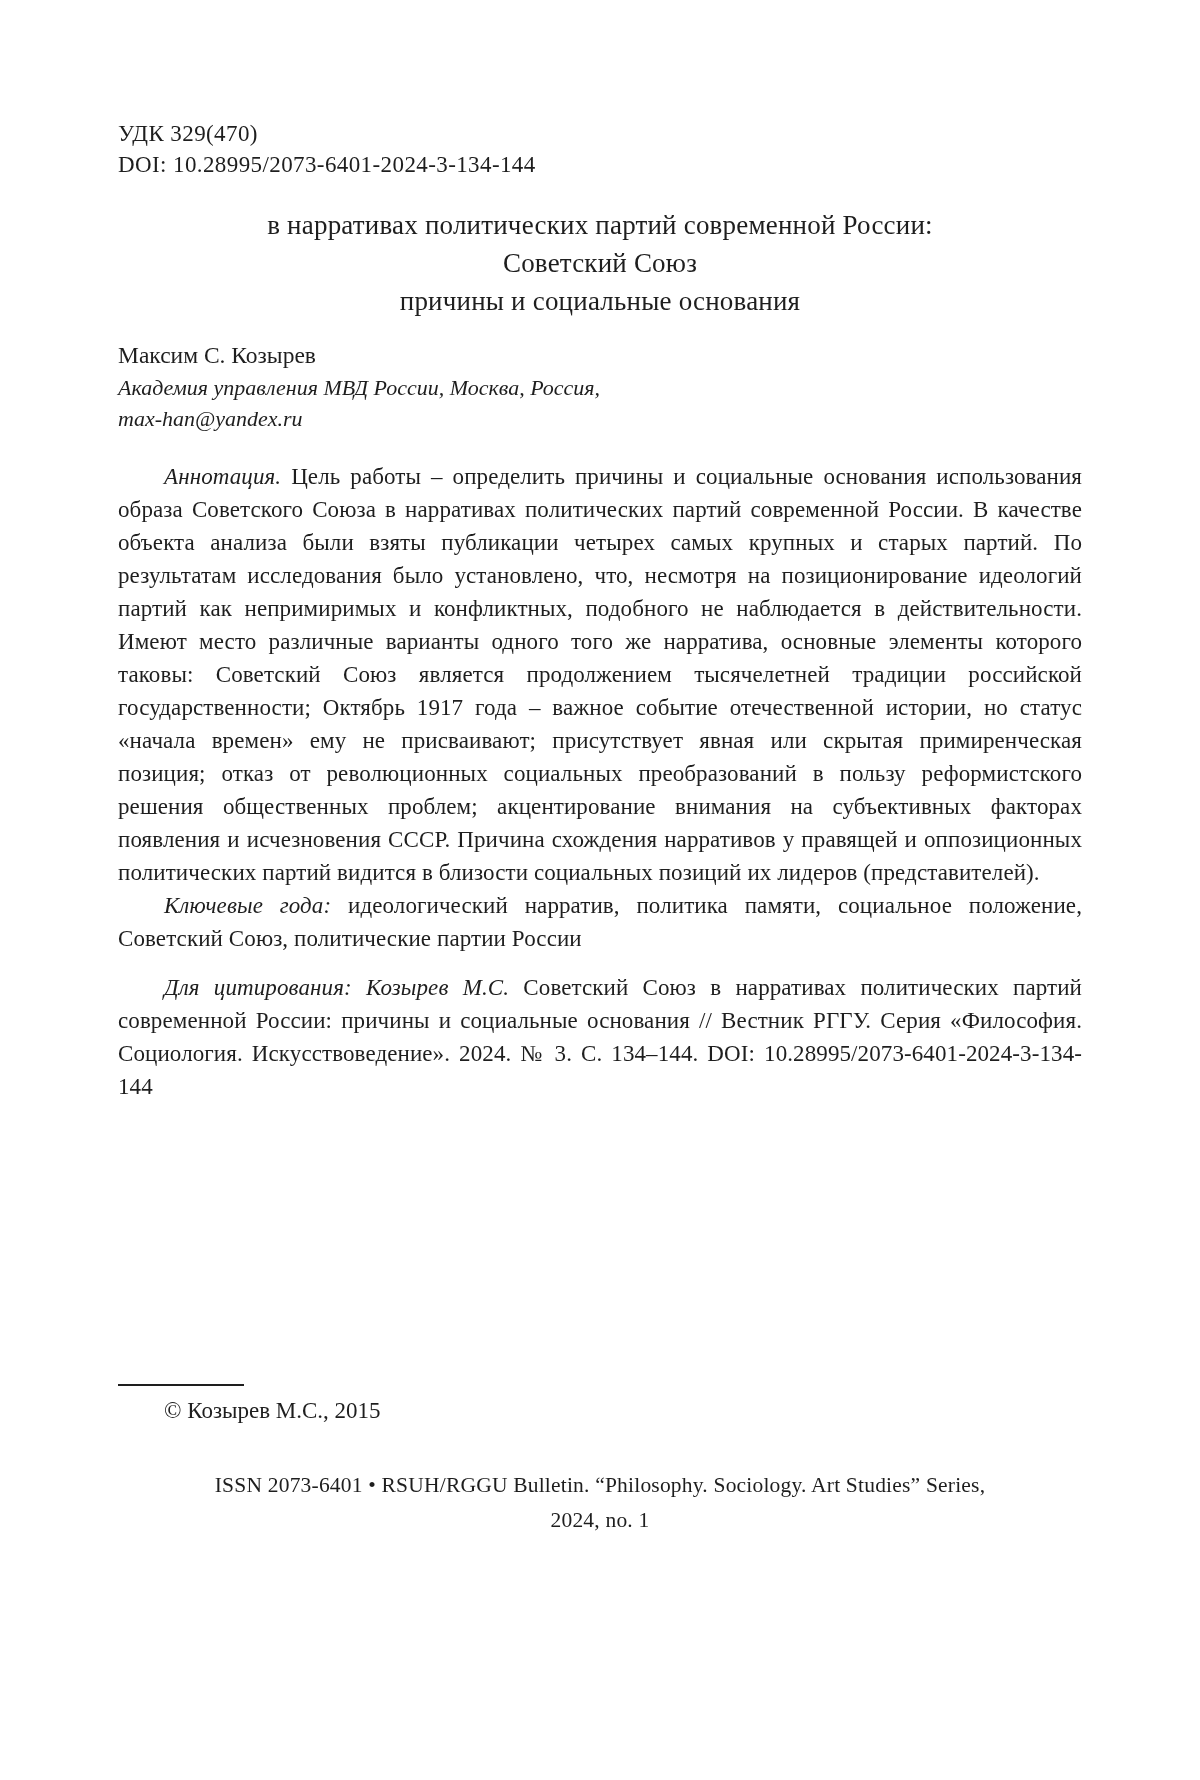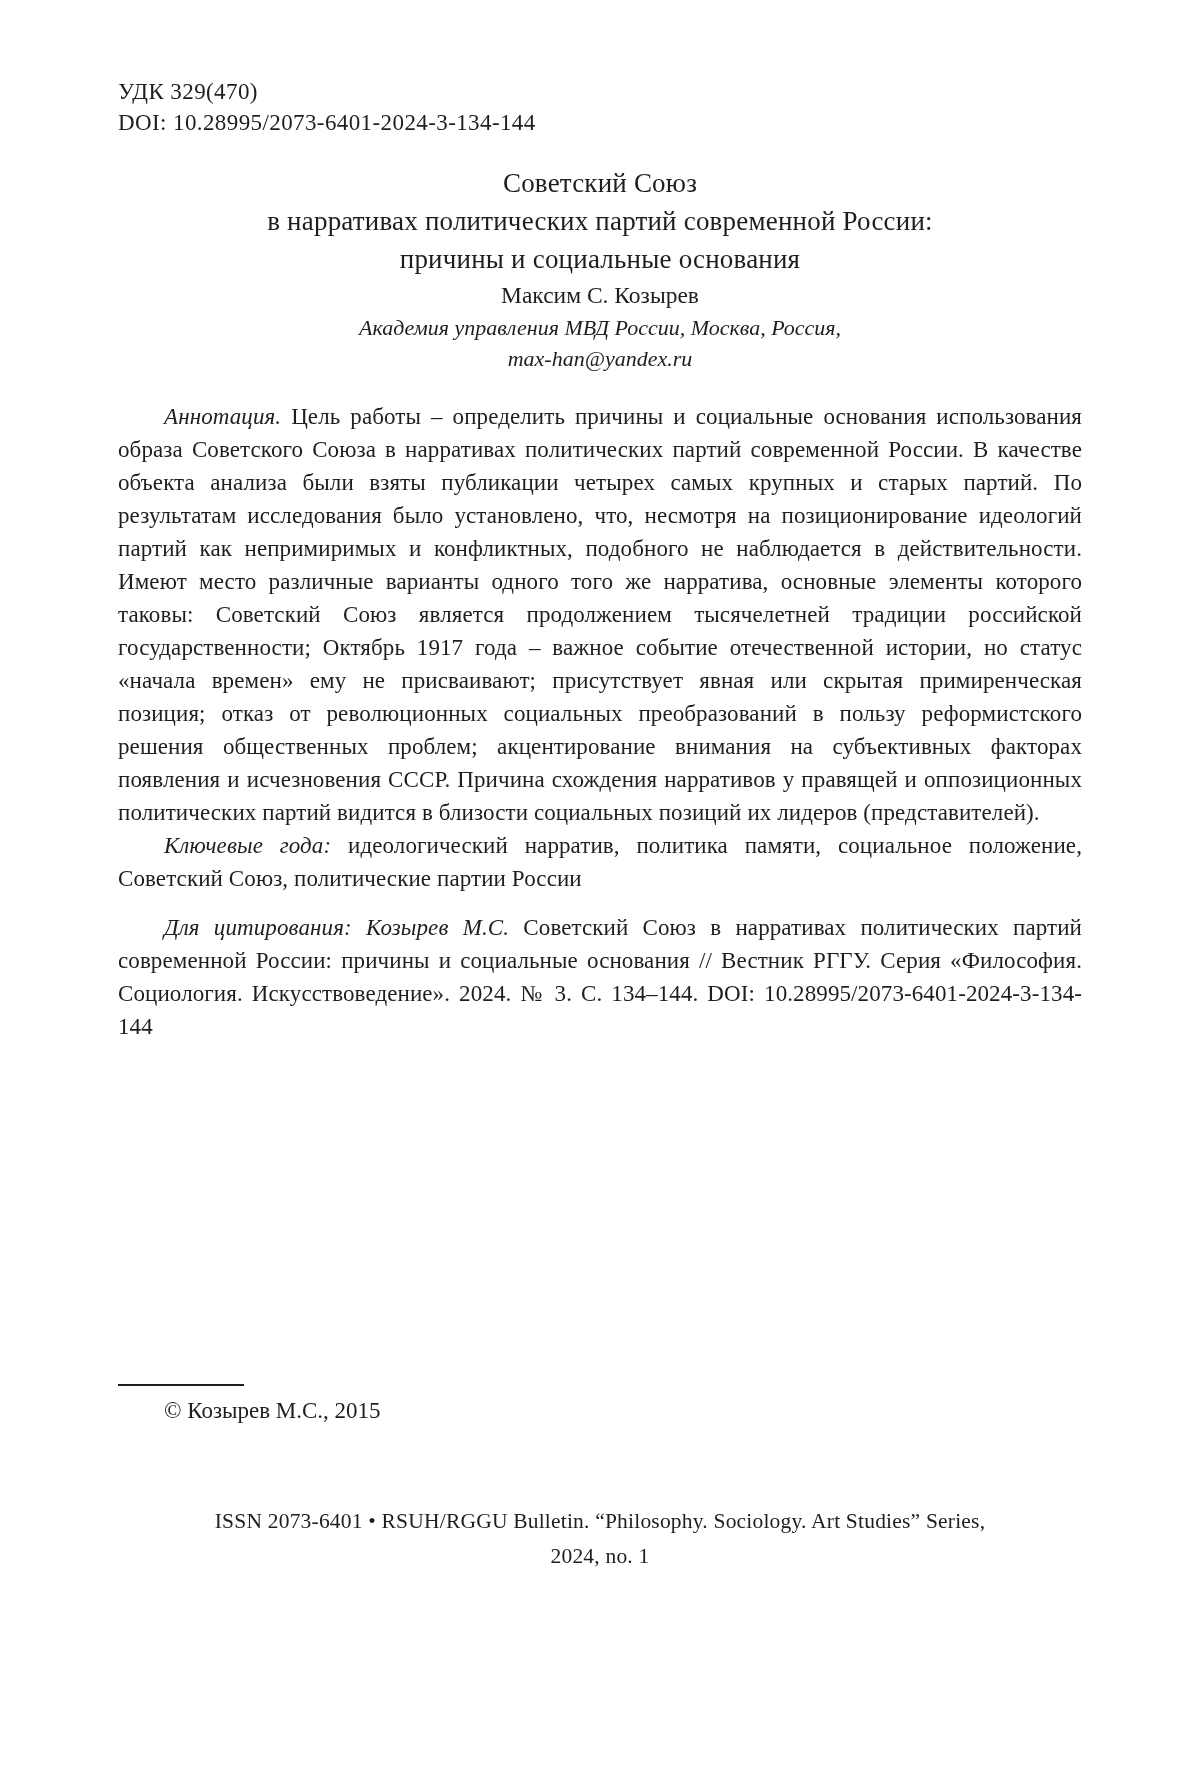--- a/index.html
+++ b/index.html
@@ -7,40 +7,41 @@
   body {
     font-family: "Liberation Serif", "DejaVu Serif", serif;
     color: #1e1e1e;
   }
   .page {
     position: relative;
     width: 1200px;
     height: 1780px;
     margin: 0 auto;
     background: #ffffff;
-    padding: 76px 118px 0 118px;
+    padding: 118px 118px 0 118px;
     overflow: hidden;
   }
   .doc-meta {
     font-size: 23px;
     line-height: 31px;
     letter-spacing: 0.4px;
     text-align: left;
   }
   .title {
     margin-top: 26px;
     font-weight: 400;
     font-size: 27px;
     line-height: 38px;
     text-align: center;
     letter-spacing: 0.2px;
   }
   .title-line { display: block; }
   .author-block {
-    text-align: center;
+    margin-top: 18px;
+    text-align: left;
   }
   .author-name {
     font-size: 23.5px;
     line-height: 34px;
   }
   .author-affiliation,
   .author-email {
     font-style: italic;
     font-size: 22px;
     line-height: 31px;
@@ -70,40 +71,40 @@
     margin-top: 9px;
     padding-left: 46px;
     font-size: 23px;
     line-height: 32px;
     white-space: nowrap;
   }
   .page-footer {
     position: absolute;
     left: 0;
     right: 0;
-    top: 1504px;
+    top: 1468px;
     text-align: center;
     font-size: 21.5px;
     line-height: 35px;
     letter-spacing: 0.2px;
   }
 </style>
 </head>
 <body>
 
 <div class="page">
 
   <header class="doc-meta">
     <div>УДК 329(470)</div>
     <div>DOI: 10.28995/2073-6401-2024-3-134-144</div>
   </header>
 
   <h1 class="title">
+    <span class="title-line">в нарративах политических партий современной России:</span>
     <span class="title-line">Советский Союз</span>
-    <span class="title-line">в нарративах политических партий современной России:</span>
     <span class="title-line">причины и социальные основания</span>
   </h1>
 
   <div class="author-block">
     <div class="author-name">Максим С. Козырев</div>
     <div class="author-affiliation">Академия управления МВД России, Москва, Россия,</div>
     <div class="author-email">max-han@yandex.ru</div>
   </div>
 
   <p class="body-para abstract"><span class="italic">Аннотация.</span><span> Цель работы – определить причины и социальные основания использования образа Советского Союза в нарративах политических партий современной России. В качестве объекта анализа были взяты публикации четырех самых крупных и старых партий. По результатам исследования было установлено, что, несмотря на позиционирование идеологий партий как непримиримых и конфликтных, подобного не наблюдается в действительности. Имеют место различные варианты одного того же нарратива, основные элементы которого таковы: Советский Союз является продолжением тысячелетней традиции российской государственности; Октябрь 1917 года – важное событие отечественной истории, но статус «начала времен» ему не присваивают; присутствует явная или скрытая примиренческая позиция; отказ от революционных социальных преобразований в пользу реформистского решения общественных проблем; акцентирование внимания на субъективных факторах появления и исчезновения СССР. Причина схождения нарративов у правящей и оппозиционных политических партий видится в близости социальных позиций их лидеров (представителей).</span></p>

